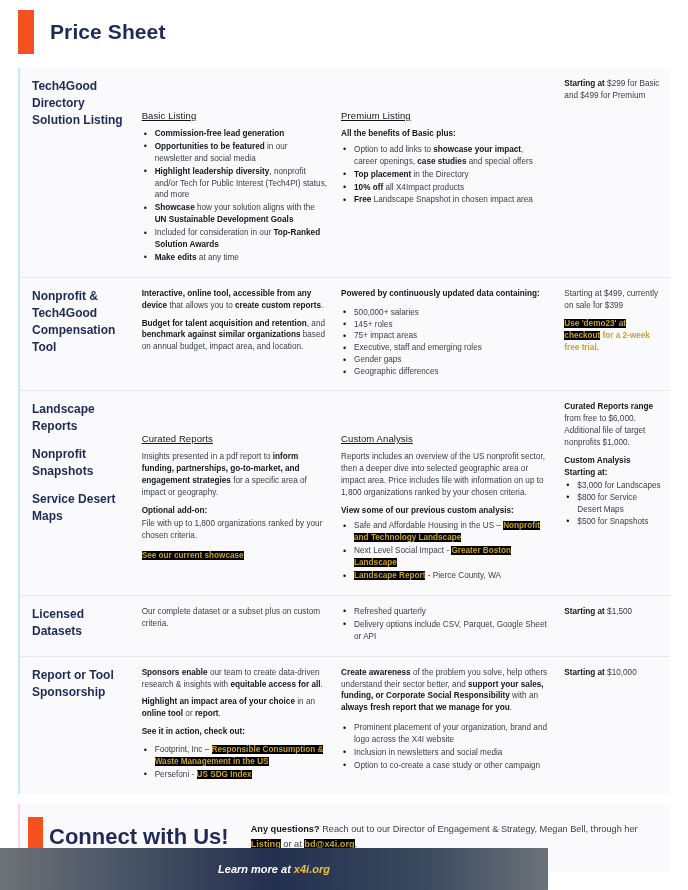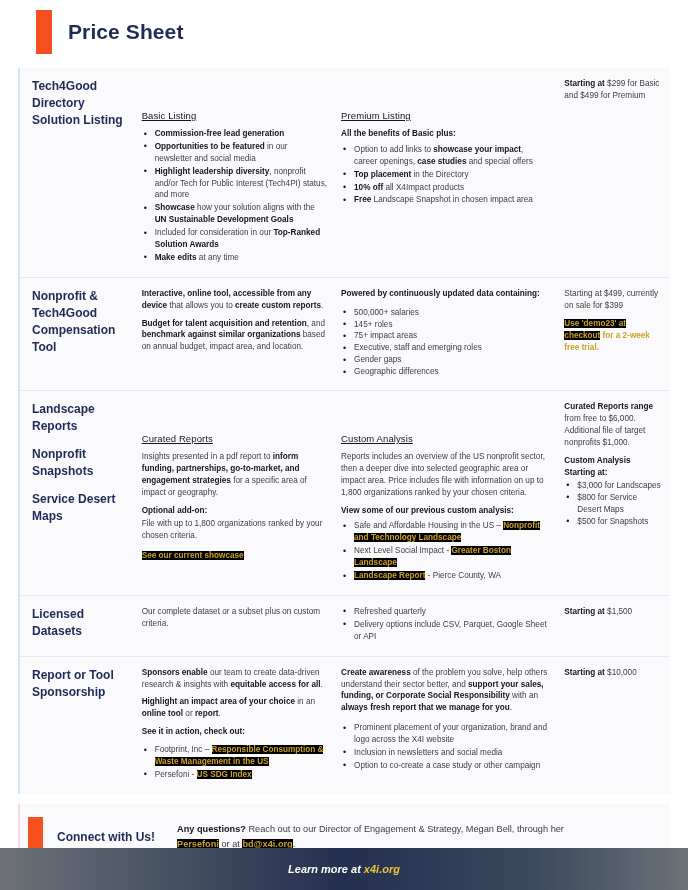--- a/index.html
+++ b/index.html
@@ -8,21 +8,21 @@
     background: #ffffff;
     font-family: "Liberation Sans", sans-serif;
     -webkit-font-smoothing: antialiased;
   }
   body { position: relative; overflow: hidden; }
 
   
   .title-row {
     display: flex; align-items: center;
     height: 64px;
-    padding-left: 36px;
+    padding-left: 18px;
   }
   .accent-bar {
     width: 16px; height: 44px;
     background: #F4511E;
     flex: 0 0 auto;
   }
   .page-title {
     margin-left: 16px;
     font-size: 21px; font-weight: bold;
     color: #1F2A56; letter-spacing: .1px;
@@ -32,21 +32,21 @@
   .sheet {
     margin: 4px 18px 0 18px;
     border-left: 2px solid #C9EAF5;
     background: #FAFAFC;
   }
   .row {
     display: flex;
     border-bottom: 1px solid #E8E8EE;
     padding: 10px 0 12px 0;
   }
-  .row:last-child { border-bottom: none; }
+  .row:last-child { border-bottom: none; justify-content: flex-end; }
 
   .c-name  { width: 118px; padding: 0 8px 0 12px; }
   .c-one   { width: 200px; padding: 0 10px 0 4px; }
   .c-two   { width: 222px; padding: 0 10px 0 4px; }
   .c-price { width: 112px; padding: 0 8px 0 6px; }
 
   .cat {
     font-size: 12px; font-weight: bold; line-height: 1.42;
     color: #1F2A56;
   }
@@ -93,32 +93,32 @@
   }
   .connect {
     display: flex; align-items: center;
     background: #FAFAFC;
     border-left: 2px solid #F7D9E6;
     padding: 13px 10px 14px 0;
     min-height: 56px;
   }
   .connect .accent-bar { width: 15px; height: 40px; margin-left: 8px; }
   .connect-title {
-    font-size: 12px; font-weight: bold; color: #1F2A56;
-    margin-left: 14px; white-space: nowrap;
+    font-size: 22px; font-weight: bold; color: #1F2A56;
+    margin-left: 6px; white-space: nowrap;
   }
   .connect-body {
     margin-left: 22px; font-size: 9.2px; line-height: 1.55; color: #3B3D44;
     max-width: 420px;
   }
 
   
   .footer {
     position: absolute; left: 0; bottom: 0;
-    width: 688px; height: 42px;
+    width: 548px; height: 42px;
     background: linear-gradient(90deg, #6E7277 0%, #4A5566 22%, #232F4E 50%, #3C4A5F 78%, #6C7278 100%);
     display: flex; align-items: center; justify-content: center;
   }
   .footer-txt {
     font-size: 11px; font-style: italic; color: #FFFFFF; font-weight: bold;
   }
   .footer-link { color: #E8C23A; font-style: italic; font-weight: bold; }
 </style>
 </head>
 <body>
@@ -263,20 +263,20 @@
     </div>
   </div>
 
 </div>
 
 <div class="connect-wrap">
   <div class="connect">
     <div class="accent-bar"></div>
     <div class="connect-title">Connect with Us!</div>
     <div class="connect-body">
-      <span class="b">Any questions?</span><span> Reach out to our Director of Engagement &amp; Strategy, Megan Bell, through her </span><span class="gold-hl">Persefoni</span><span> or at </span><span class="gold-hl">bd@x4i.org</span><span>.</span>
+      <span class="b">Any questions?</span><span> Reach out to our Director of Engagement &amp; Strategy, Megan Bell, through her </span><span class="gold-hl">Listing</span><span> or at </span><span class="gold-hl">bd@x4i.org</span><span>.</span>
     </div>
   </div>
 </div>
 
 <div class="footer">
   <div class="footer-txt"><span>Learn more at </span><span class="footer-link">x4i.org</span></div>
 </div>
 
 </body></html>

